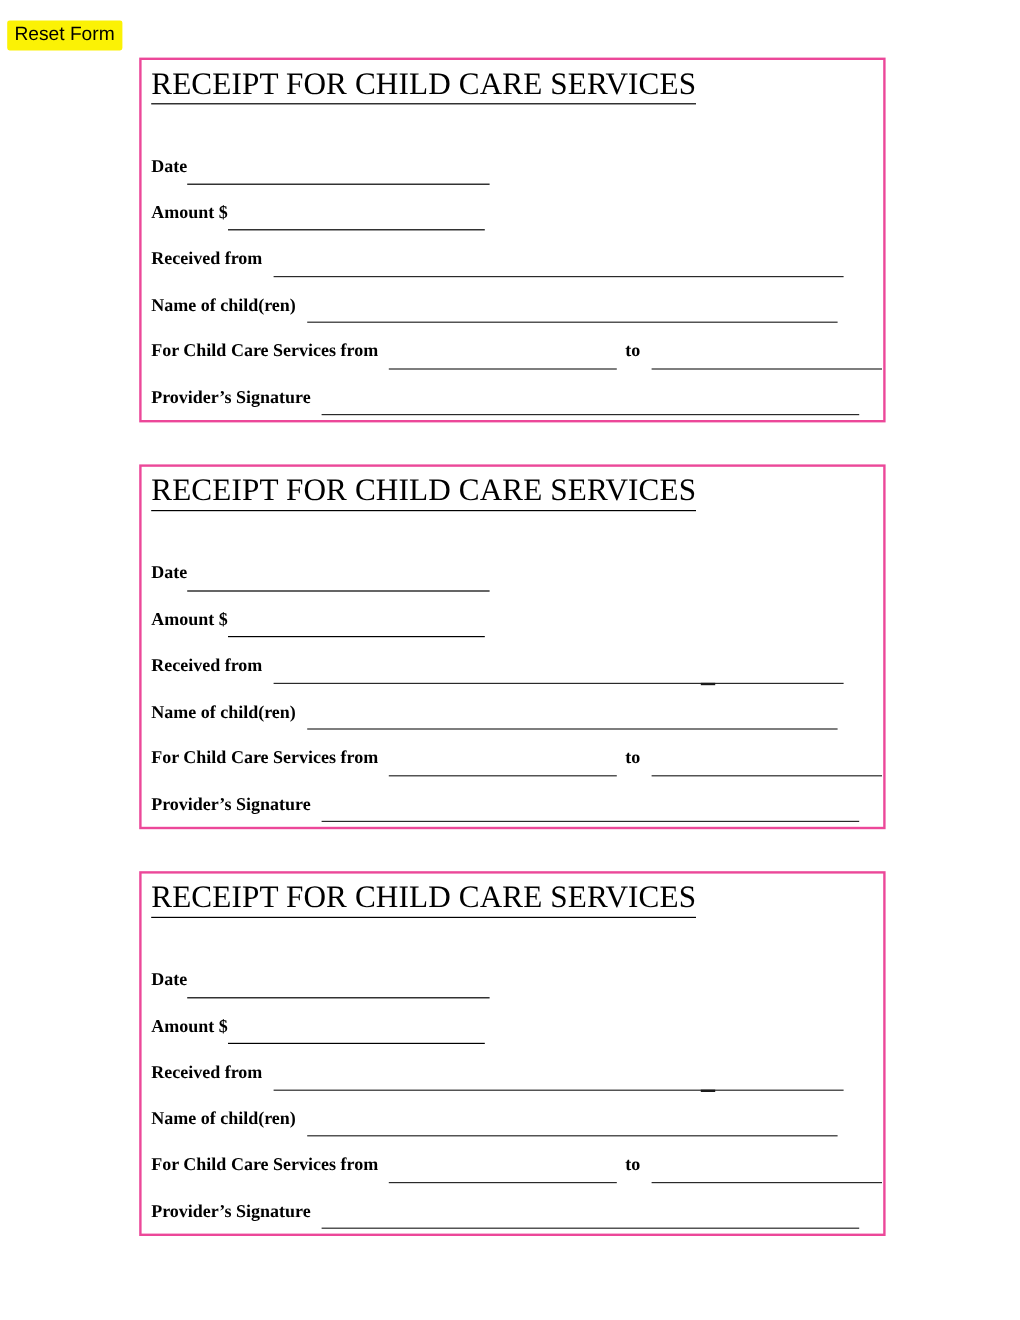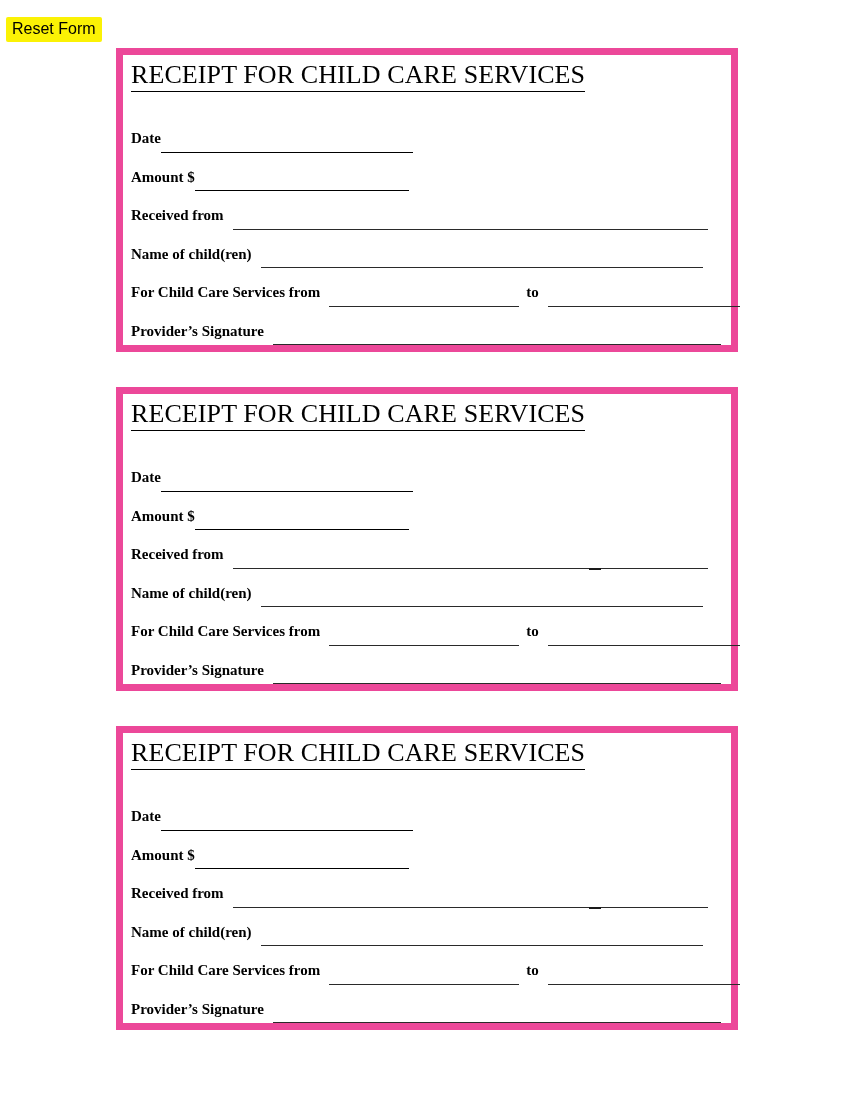--- a/index.html
+++ b/index.html
@@ -35,21 +35,21 @@
     letter-spacing: 0px;
     text-align: right;
   }
 
   
   .receipt-box {
     position: absolute;
     left: 116px;
     width: 622px;
     box-sizing: border-box;
-    border: 7px solid #ec4899;
+    border: 2px solid #ec4899;
     background: #ffffff;
   }
   .receipt-box.box-1 { top: 48px;  height: 304px; }
   .receipt-box.box-2 { top: 387px; height: 304px; }
   .receipt-box.box-3 { top: 726px; height: 304px; }
 
   .receipt-title {
     position: absolute;
     left: 8px;
     top: 4px;
@@ -60,21 +60,21 @@
     white-space: nowrap;
     border-bottom: 1.6px solid #000000;
     padding-bottom: 0px;
     display: inline-block;
   }
 
   .fields {
     position: absolute;
     left: 8px;
     right: 8px;
-    top: 64px;
+    top: 70px;
   }
 
   .field-row {
     position: relative;
     height: 38.5px;
     white-space: nowrap;
     font-size: 15px;
     font-weight: bold;
     line-height: 38.5px;
   }

